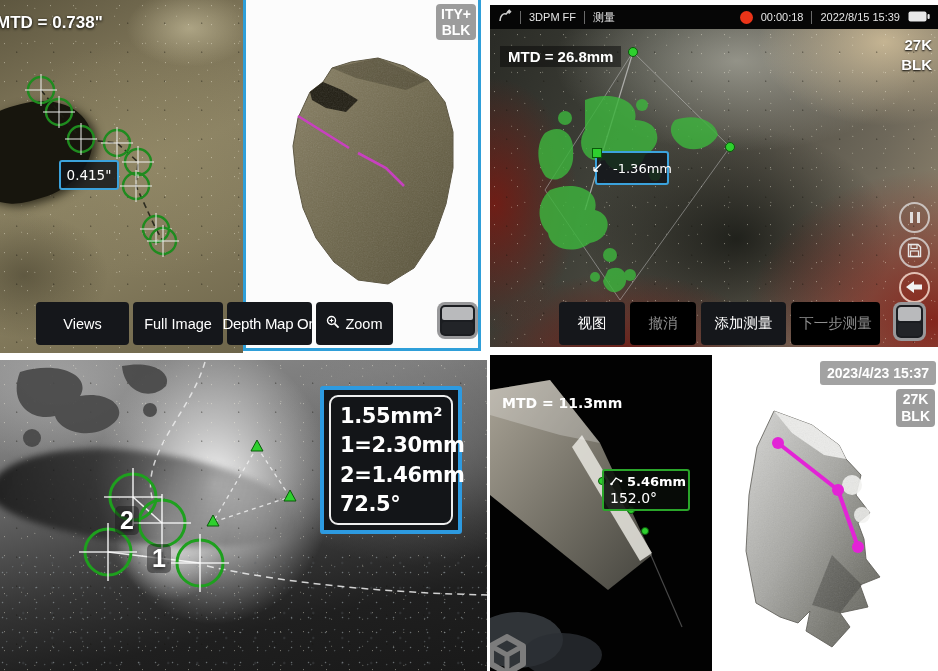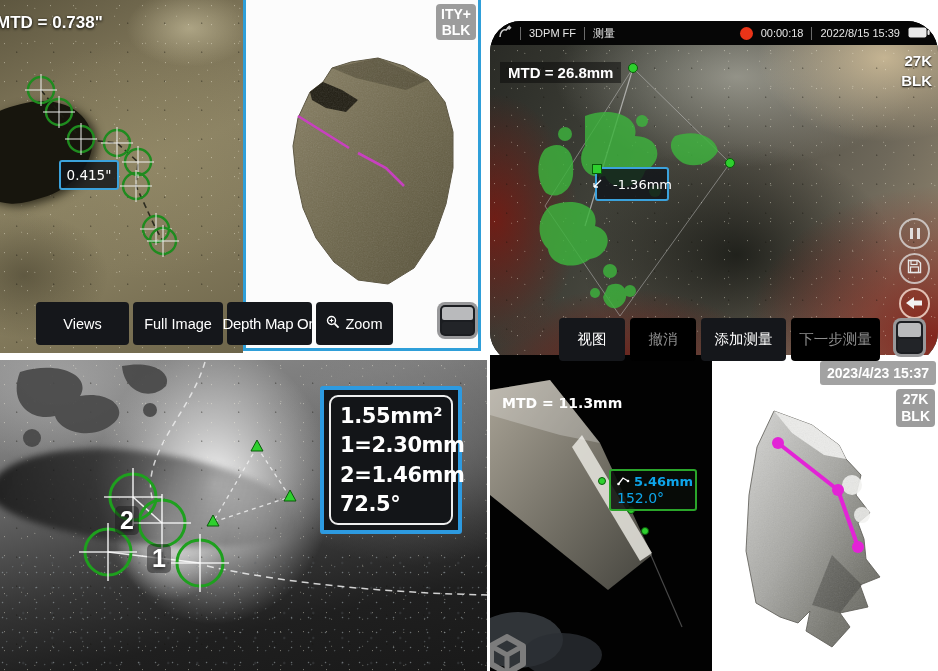--- a/index.html
+++ b/index.html
@@ -1,20 +1,20 @@
 <!DOCTYPE html>
 <html><head>
 <meta charset="utf-8">
 <style>
   html,body{margin:0;padding:0;width:938px;height:671px;background:#fff;overflow:hidden;
     font-family:"Liberation Sans",sans-serif;}
   .canvas{position:absolute;inset:0;}
   .panel{position:absolute;overflow:hidden;}
   #panel-tl{left:0;top:0;width:481px;height:353px;}
-  #panel-tr{left:490px;top:21px;width:448px;height:342px;background:#000;border-radius:31px;}
+  #panel-tr{left:490px;top:5px;width:448px;height:342px;background:#000;}
   #panel-bl{left:0;top:360px;width:487px;height:311px;background:#222;}
   #panel-br{left:490px;top:355px;width:448px;height:316px;background:#000;}
 
   
   #tl-camera{position:absolute;left:0;top:0;width:243px;height:353px;
     background:
       radial-gradient(90px 55px at 78% 8%, rgba(214,205,170,.55), transparent 70%),
       radial-gradient(120px 90px at 10% 78%, rgba(58,53,36,.5), transparent 70%),
       radial-gradient(200px 160px at 60% 45%, rgba(152,142,106,.45), transparent 75%),
       linear-gradient(155deg,#5e5740 0%,#7a7155 25%,#8a8162 50%,#837a5c 70%,#6d654a 100%);}
@@ -117,22 +117,22 @@
     border:4px solid #2d9ae0;border-radius:3px;background:#131518;box-sizing:border-box;}
   #bl-results .rin{position:absolute;inset:5px;border:2px solid #eee;border-radius:9px;
     padding:3px 0 3px 9px;display:flex;flex-direction:column;justify-content:center;gap:1px;}
   .rline{color:#fff;font-size:21px;font-weight:bold;line-height:1.35;letter-spacing:-.4px;
     font-family:"DejaVu Sans",sans-serif;white-space:nowrap;}
 
   
   #br-camera{position:absolute;left:0;top:0;width:222px;height:316px;background:#020202;}
   #br-mtd{position:absolute;left:12px;top:40px;z-index:3;color:#fff;font-size:14px;font-weight:bold;
     font-family:"DejaVu Sans",sans-serif;white-space:nowrap;}
-  #br-mbox{position:absolute;left:119px;top:114px;width:88px;z-index:4;border:2px solid #2aa52a;
-    background:rgba(8,12,8,.88);border-radius:3px;padding:3px 6px;color:#0ea5e9;box-sizing:border-box;
+  #br-mbox{position:absolute;left:112px;top:114px;width:88px;z-index:4;border:2px solid #2aa52a;
+    background:rgba(8,12,8,.88);border-radius:3px;padding:3px 6px;color:#ffffff;box-sizing:border-box;
     font-family:"DejaVu Sans",sans-serif;}
   #br-mbox .l1{display:flex;align-items:center;gap:4px;font-size:13px;font-weight:bold;}
   #br-mbox .l2{font-size:14px;margin-top:1px;}
   .gdot{position:absolute;width:8px;height:8px;border-radius:50%;background:#2ed02e;
     border:1px solid #0a5a0a;box-sizing:border-box;z-index:3;}
   #br-pc{position:absolute;left:222px;top:0;width:226px;height:316px;background:#fff;}
   #br-timestamp{position:absolute;right:2px;top:6px;z-index:5;background:#a2a2a2;color:#fff;
     font-size:14px;font-weight:bold;padding:4px 7px;border-radius:3px;white-space:nowrap;}
   #br-badge{position:absolute;right:3px;top:34px;z-index:5;font-size:14px;line-height:1.2;padding:2px 5px;}
   #br-logo{position:absolute;left:-4px;bottom:-5px;z-index:5;}

